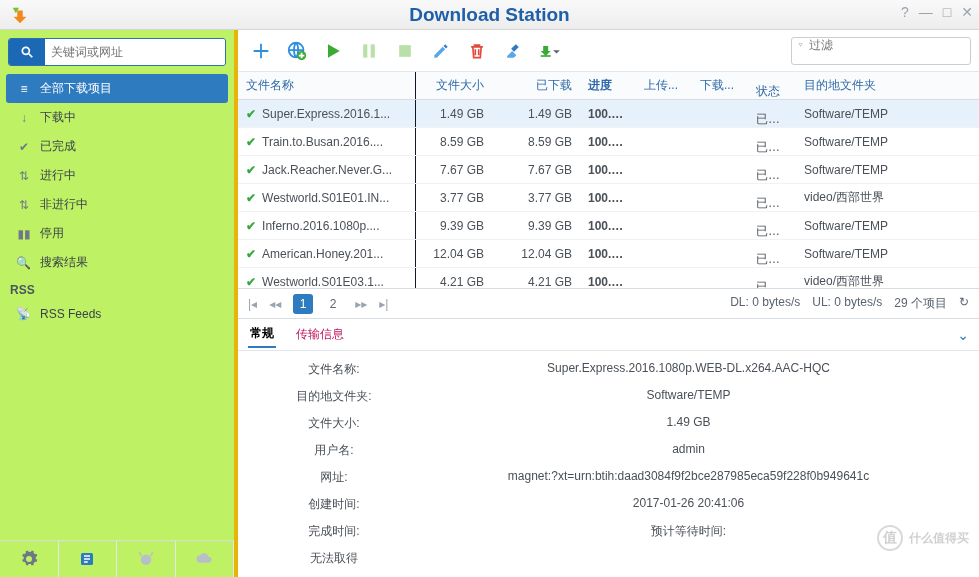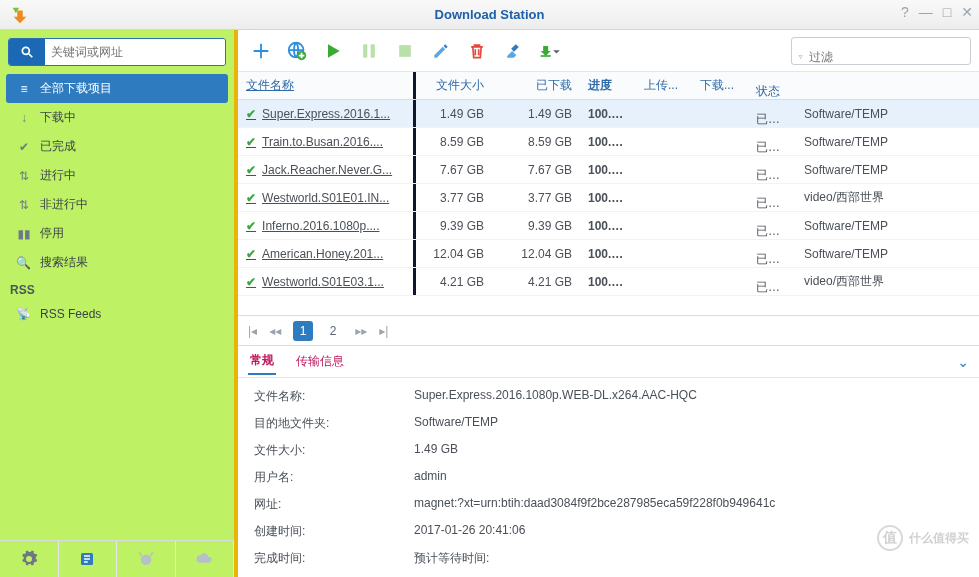--- a/index.html
+++ b/index.html
@@ -1,64 +1,64 @@
 <!DOCTYPE html>
 <html><head>
 <meta charset="utf-8">
 <style>
 * { margin: 0; padding: 0; box-sizing: border-box; font-family: "Microsoft YaHei", Arial, sans-serif; font-size: 12px; }
 body { width: 979px; height: 577px; background: #fff; overflow: hidden; position: relative; }
 .titlebar { height: 30px; display: flex; align-items: center; background: linear-gradient(#f9f9f9,#ededed); border-bottom: 1px solid #d5d5d5; position: relative; }
 .titlebar .logo { width: 28px; height: 28px; margin-left: 6px; display:flex; align-items:center; justify-content:center; }
-.titlebar .title { position:absolute; left:0; right:0; text-align:center; color:#1f5fa8; font-weight:bold; font-size:13px; }
+.titlebar .title { position:absolute; left:0; right:0; text-align:center; color:#1f5fa8; font-weight:bold; font-size:19px; }
 .titlebar .winbtns { position:absolute; right:6px; top:4px; display:flex; gap:10px; }
 .titlebar .winbtns span { color:#9aa4ae; cursor:pointer; font-size:14px; }
 .body { display:flex; height: 547px; }
 .sidebar { width: 238px; background:#bef264; border-right:4px solid #eab308; display:flex; flex-direction:column; }
 .searchbar { margin:8px; display:flex; height:28px; border:1px solid #2f6fb3; border-radius:3px; overflow:hidden; }
 .searchbar .sbtn { width:36px; background:#1b68b4; display:flex; align-items:center; justify-content:center; color:#fff; }
 .searchbar input { flex:1; border:none; padding:0 6px; outline:none; }
 .sidegroup { color:#4a5660; font-weight:bold; padding:6px 10px 4px; }
 .sideitem { display:flex; align-items:center; gap:8px; padding:6px 10px 6px 16px; color:#3a424a; cursor:pointer; }
 .sideitem.active { background:#2f7bc0; color:#fff; border-radius:3px; margin:0 6px; padding-left:10px; }
 .sideitem .icn { width:16px; display:flex; justify-content:center; color:#6e7a85; }
 .sideitem.active .icn { color:#fff; }
 .bottombar { margin-top:auto; display:flex; border-top:1px solid #d8dde2; }
 .bottombar .bb { flex:1; height:36px; display:flex; align-items:center; justify-content:center; color:#6d7884; border-right:1px solid #e3e7eb; cursor:pointer; }
 .main { flex:1; display:flex; flex-direction:column; min-width:0; }
 .toolbar { height:42px; display:flex; align-items:center; padding:0 8px; gap:6px; border-bottom:1px solid #e3e7eb; }
 .tbtn { width:30px; height:30px; display:flex; align-items:center; justify-content:center; cursor:pointer; border-radius:3px; }
 .spacer { flex:1; }
-.filterbox { width:180px; height:28px; border:1px solid #c7ced5; border-radius:3px; display:flex; align-items:flex-end; padding:0 6px; color:#8a939c; gap:6px;margin-left:46px; }
+.filterbox { width:180px; height:28px; border:1px solid #c7ced5; border-radius:3px; display:flex; align-items:flex-start; padding:0 6px; color:#8a939c; gap:6px;margin-left:46px; }
 .filterbox input { border:none; outline:none; flex:1; color:#333; }
 .table { flex:1; overflow:hidden; display:flex; flex-direction:column; }
 .thead { display:flex; background:#fafbfc; border-bottom:1px solid #d8dde2; height:28px; align-items:center; color:#2f6aa8; }
 .th, .td { padding:0 8px; overflow:hidden; white-space:nowrap; text-overflow:ellipsis; }
-.c-name{width:178px;border-right:3px solid #0f172a;height:100%;display:flex;align-items:center;text-decoration:underline;}
+.c-name{width:178px;border-right:1px solid #0f172a;height:100%;display:flex;align-items:center;}
 .c-size{width:76px;text-align:right;}
 .c-dl{width:88px;text-align:right;}
 .c-prog{width:56px;font-weight:bold;}
 .c-up{width:56px;}
 .c-dlspd{width:56px;}
 .c-stat{width:48px;margin-top:12px;}
 .c-dest{flex:1;}
 .trow { display:flex; height:28px; align-items:center; border-bottom:1px solid #f0f2f4; color:#4a5058; }
 .trow.sel { background:#e7f1fb; }
 .trow .chk { color:#37a93c; margin-right:6px; font-weight:bold; }
 .pager { height:30px; border-top:1px solid #d8dde2; display:flex; align-items:center; padding:0 10px; gap:12px; color:#5a6470; }
 .pager .pg { min-width:20px; height:20px; display:flex; align-items:center; justify-content:center; border-radius:3px; cursor:pointer; }
 .pager .pg.cur { background:#2f7bc0; color:#fff; }
 .pager .nav { color:#9aa4ae; cursor:pointer; }
 .pager .rates { margin-left:auto; display:flex; gap:12px; }
 .detail { border-top:1px solid #d8dde2; }
 .tabs { display:flex; align-items:center; height:32px; border-bottom:1px solid #e3e7eb; padding:0 10px; gap:18px; }
 .tab { color:#be185d; cursor:pointer; padding:4px 2px; }
-.tab.active { color:#be185d; font-weight:bold; border-bottom:2px solid #2f7bc0; }
+.tab.active { color:#000000; font-weight:bold; border-bottom:2px solid #2f7bc0; }
 .tabs .collapse { margin-left:auto; color:#2f7bc0; cursor:pointer; font-size:14px; }
-.kv { padding:10px 16px; display:grid; grid-template-columns:160px 1fr; row-gap:10px; color:#4a5058; }
+.kv { padding:10px 16px; display:grid; grid-template-columns:160px 1fr; row-gap:10px; color:#4a5058;text-align:center; }
 .kv .k { color:#4a5058; }
 .watermark { position:absolute; right:10px; bottom:26px; font-size:20px; color:#d0d0d0; font-weight:bold; display:flex; align-items:center; gap:6px; pointer-events:none;}
 .watermark .circ { width:26px;height:26px;border:2px solid #d9d9d9;border-radius:50%;display:flex;align-items:center;justify-content:center;font-size:14px;}
 svg { display:block; }
 </style>
 </head>
 <body>
 
 <div class="titlebar">
   <div class="logo">
@@ -214,20 +214,21 @@
 
     <div class="table">
       <div class="thead">
         <div class="th c-name">文件名称</div>
         <div class="th c-size">文件大小</div>
         <div class="th c-dl">已下载</div>
         <div class="th c-prog">进度</div>
         <div class="th c-up">上传...</div>
         <div class="th c-dlspd">下载...</div>
         <div class="th c-stat">状态</div>
+        <div class="th c-dest">目的地文件夹</div>
       </div>
       <div id="tbody">
           <div class="trow sel">
             <div class="td c-name">
               <span class="chk">✔</span>
               <span>Super.Express.2016.1...</span>
             </div>
             <div class="td c-size">1.49 GB</div>
             <div class="td c-dl">1.49 GB</div>
             <div class="td c-prog">100.0%</div>
@@ -319,20 +320,26 @@
 
     <div class="pager">
       <span class="nav">|◂</span>
       <span class="nav">◂◂</span>
       <span id="pages" style="display: inline-flex; gap: 10px;">
           <span class="pg cur">1</span>
           <span class="pg">2</span>
         </span>
       <span class="nav">▸▸</span>
       <span class="nav">▸|</span>
+      <div class="rates">
+        <span>DL: 0 bytes/s</span>
+        <span>UL: 0 bytes/s</span>
+        <span>29 个项目</span>
+        <span style="cursor:pointer">↻</span>
+      </div>
     </div>
 
     <div class="detail">
       <div class="tabs">
         <div class="tab active">常规</div>
         <div class="tab">传输信息</div>
         <div class="collapse">⌄</div>
       </div>
       <div class="kv">
         <div class="k">文件名称:</div>
@@ -342,20 +349,21 @@
         <div class="k">文件大小:</div>
           <div>1.49 GB</div>
         <div class="k">用户名:</div>
           <div>admin</div>
         <div class="k">网址:</div>
           <div>magnet:?xt=urn:btih:daad3084f9f2bce287985eca59f228f0b949641c</div>
         <div class="k">创建时间:</div>
           <div>2017-01-26 20:41:06</div>
         <div class="k">完成时间:</div>
         <div class="k">预计等待时间:</div>
+          <div>无法取得</div>
       </div>
     </div>
   </div>
 </div>
 
 <div class="watermark">
   <span class="circ">值</span>
     <span>什么值得买</span>
 </div>
 

